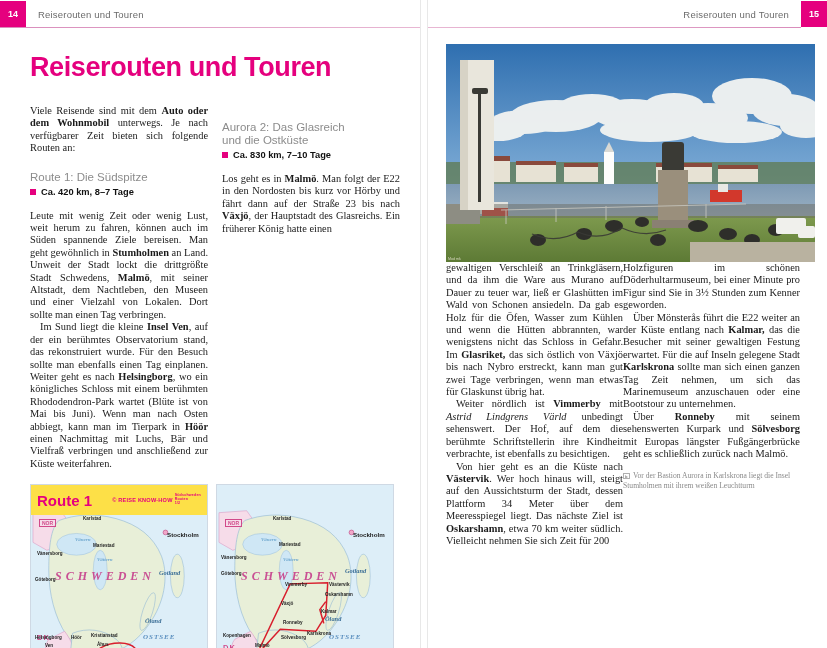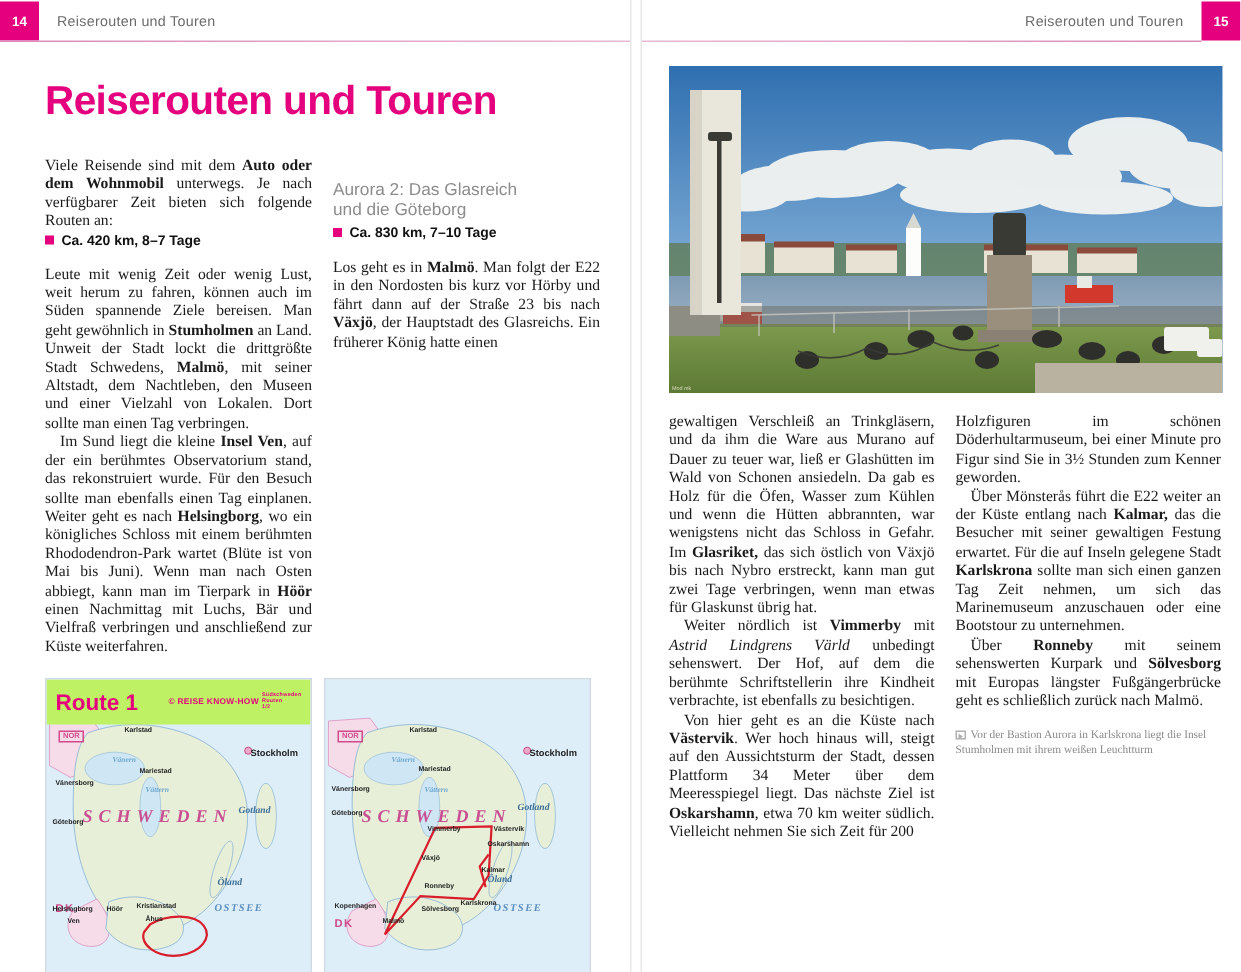--- a/index.html
+++ b/index.html
@@ -77,21 +77,21 @@
   
   .maps { display: flex; gap: 8px; margin-top: 14px; }
   .map {
     width: 178px; height: 206px;
     border: 1px solid #cfd9e4;
     position: relative; overflow: hidden;
     background: #eaf4fa;
   }
   .map-banner {
     position: absolute; top: 0; left: 0; right: 0; height: 30px;
-    background: #bef264; display: flex; align-items: center;
+    background: #fde047; display: flex; align-items: center;
     padding: 0 6px; justify-content: space-between; z-index: 6;
   }
   .map-title {
     font-family: "Liberation Sans", sans-serif;
     font-size: 15px; font-weight: bold; color: #e5007e;
   }
   .map-credit {
     font-family: "Liberation Sans", sans-serif;
     font-size: 5.6px; font-weight: bold; color: #e5007e;
     letter-spacing: .2px; display: flex; align-items: center; gap: 2px;
@@ -132,21 +132,21 @@
   }
   .cap-icon {
     display: inline-block; width: 7px; height: 6px;
     border: 1px solid #b0b0b0; margin-right: 3px;
     position: relative; top: 1px;
   }
   .cap-icon::after {
     content: ""; position: absolute; left: 1px; top: 1px;
     border-left: 3px solid #b0b0b0; border-top: 2px solid transparent; border-bottom: 2px solid transparent;
   }
-  .cols-right { display: flex; gap: 14px; margin-top: 14px; }
+  .cols-right { display: flex; }
   .col-r { width: 177px; }
 </style>
 </head>
 <body>
 
 <div class="spread">
 
   <div class="page page-left">
 
     <div class="rh rh-left">
@@ -155,34 +155,35 @@
       <div class="rule rule-left"></div>
     </div>
 
     <h1 class="headline">Reiserouten und Touren</h1>
 
     <div class="cols">
 
       <div class="col">
         <p class="body">Viele Reisende sind mit dem <b>Auto oder dem Wohnmobil</b> unterwegs. Je nach verfügbarer Zeit bieten sich folgende Routen an:</p>
 
+        <div class="route-head">Route 1: Die Südspitze</div>
         <div class="route-sub">
           <span class="bullet"></span>
           <span>Ca. 420 km, 8–7 Tage</span>
         </div>
 
         <p class="body">Leute mit wenig Zeit oder wenig Lust, weit herum zu fahren, können auch im Süden spannende Ziele bereisen. Man geht gewöhnlich in <b>Stumholmen</b> an Land. Unweit der Stadt lockt die drittgrößte Stadt Schwedens, <b>Malmö</b>, mit seiner Altstadt, dem Nachtleben, den Museen und einer Vielzahl von Lokalen. Dort sollte man einen Tag verbringen.</p>
         <p class="body">Im Sund liegt die kleine <b>Insel Ven</b>, auf der ein berühmtes Observatorium stand, das rekonstruiert wurde. Für den Besuch sollte man ebenfalls einen Tag einplanen. Weiter geht es nach <b>Helsingborg</b>, wo ein königliches Schloss mit einem berühmten Rhododendron-Park wartet (Blüte ist von Mai bis Juni). Wenn man nach Osten abbiegt, kann man im Tierpark in <b>Höör</b> einen Nachmittag mit Luchs, Bär und Vielfraß verbringen und anschließend zur Küste weiterfahren.</p>
       </div>
 
       <div class="col">
 
         <div class="route-head">
           <span>Aurora 2: Das Glasreich</span><br>
-          <span>und die Göteborg</span>
+          <span>und die Ostküste</span>
         </div>
         <div class="route-sub">
           <span class="bullet"></span>
           <span>Ca. 830 km, 7–10 Tage</span>
         </div>
 
         <p class="body">Los geht es in <b>Malmö</b>. Man folgt der E22 in den Nordosten bis kurz vor Hörby und fährt dann auf der Straße 23 bis nach <b>Växjö</b>, der Hauptstadt des Glasreichs. Ein früherer König hatte einen</p>
       </div>
     </div>
 

